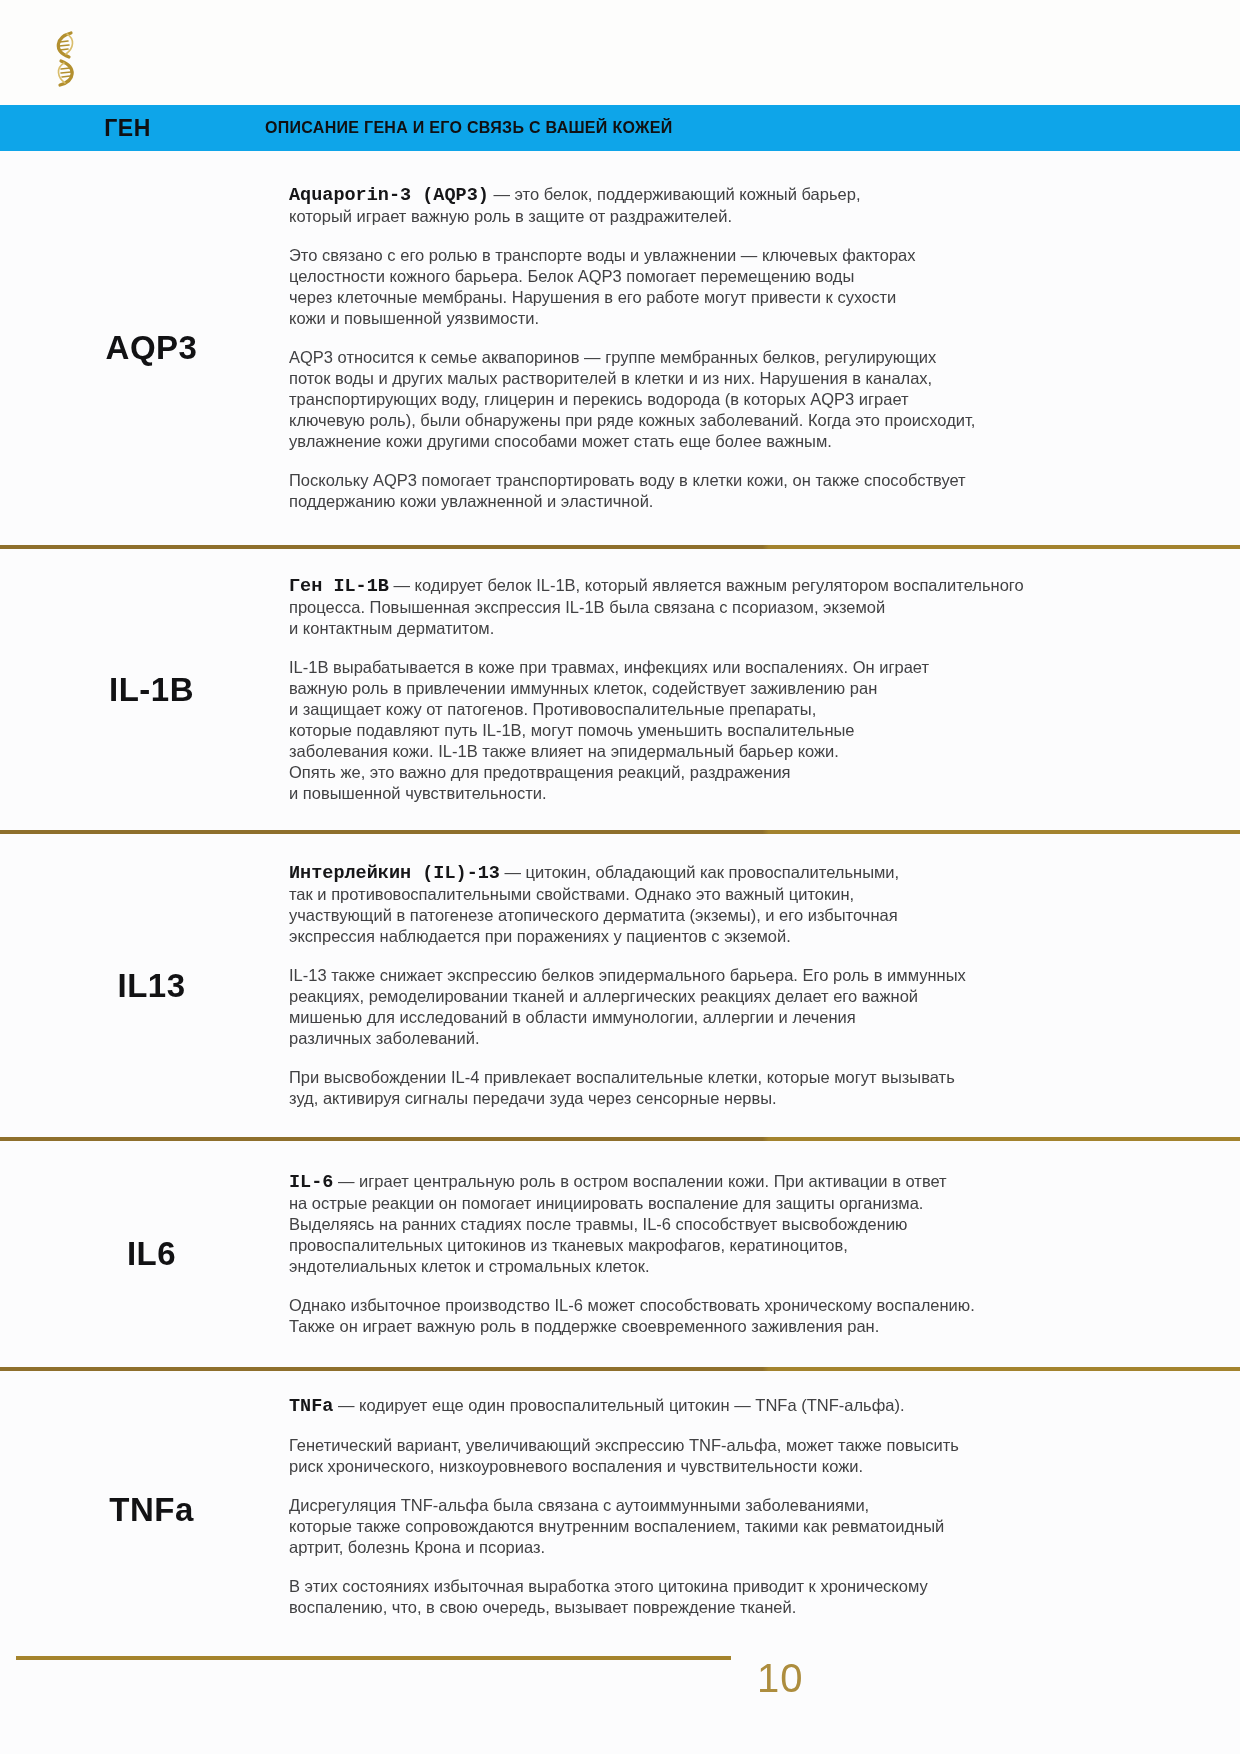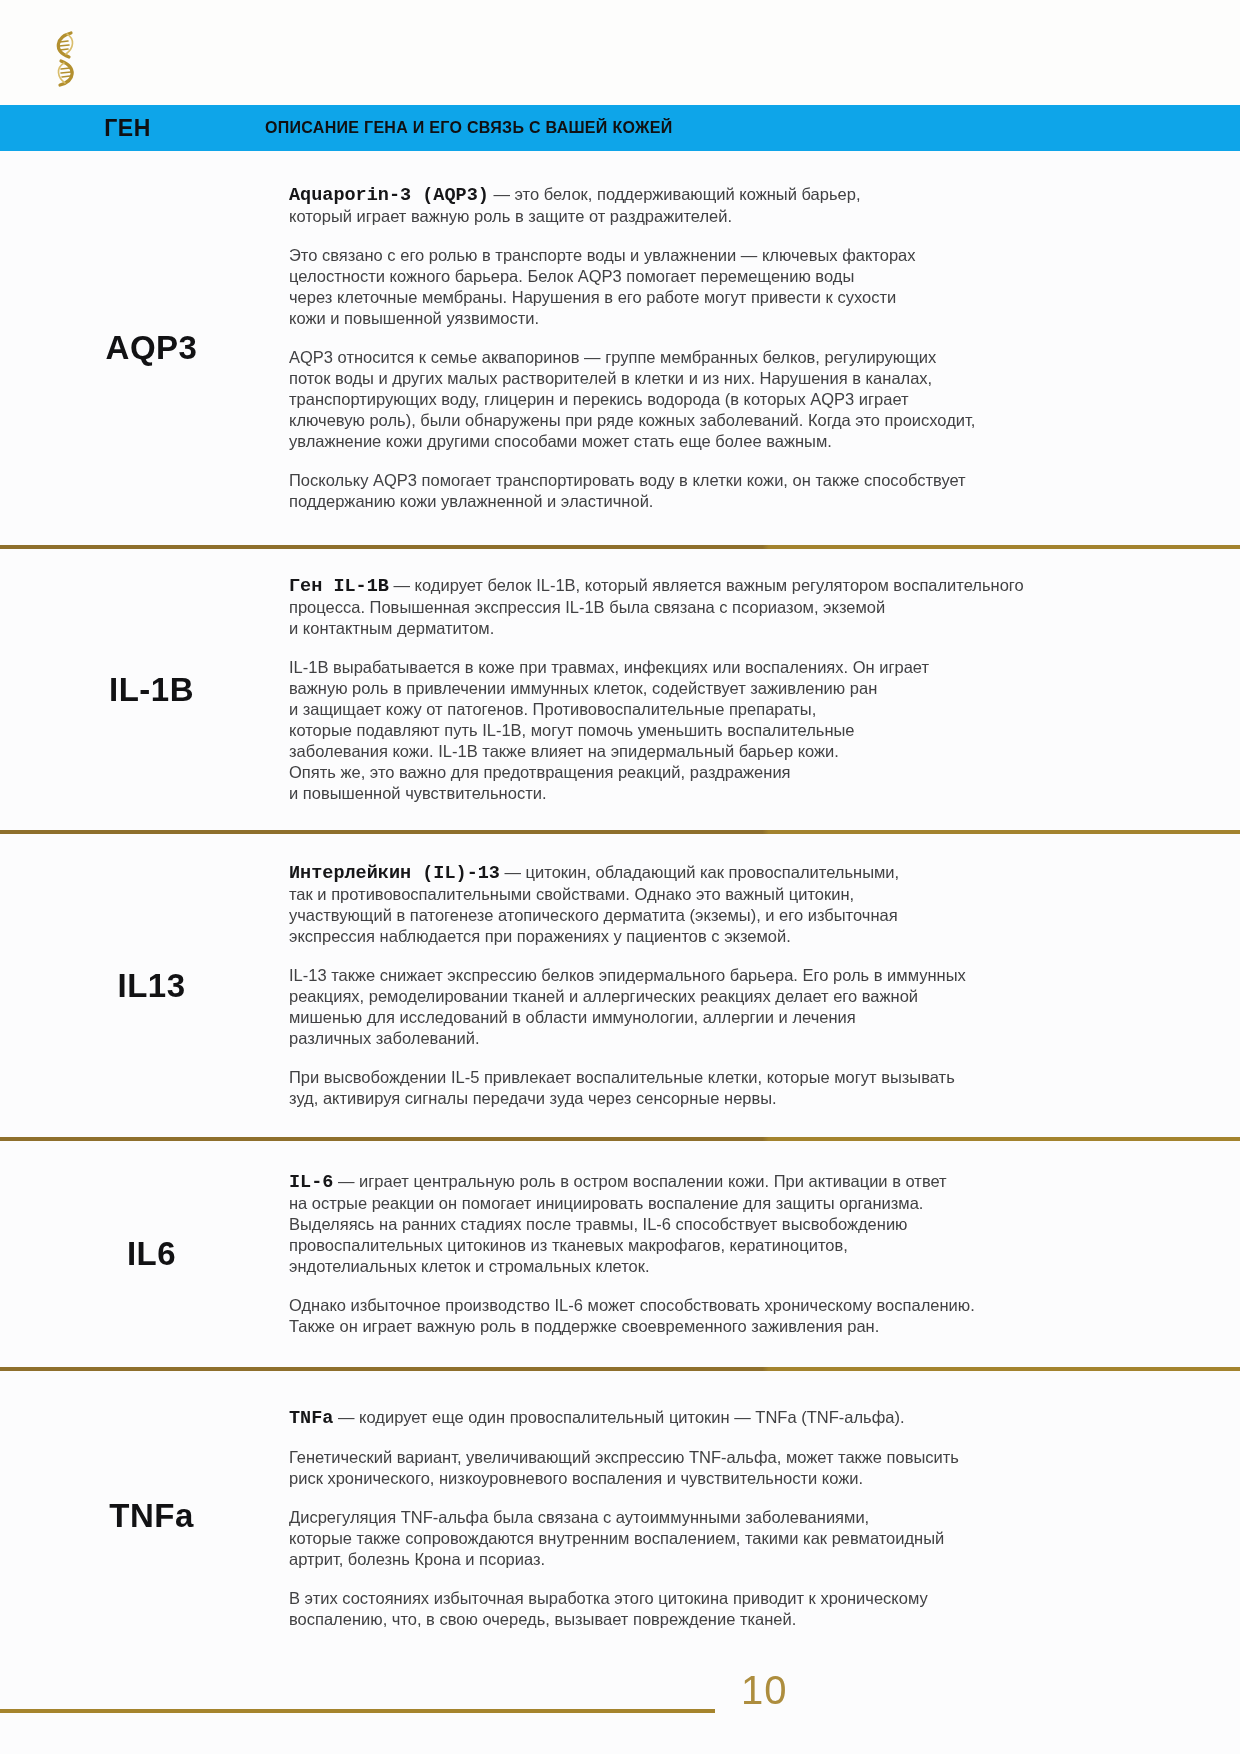--- a/index.html
+++ b/index.html
@@ -87,25 +87,26 @@
   }
   .divider{
     height:4px;
     background:linear-gradient(to right,#8e6f2c 0%,#8e6f2c 61.5%,#a3832e 62%,#a3832e 100%);
   }
   
   .pad-aqp3 .desc-cell{padding-top:33px;padding-bottom:33px;}
   .pad-il1b .desc-cell{padding-top:26px;padding-bottom:26px;}
   .pad-il13 .desc-cell{padding-top:28px;padding-bottom:28px;}
   .pad-il6  .desc-cell{padding-top:30px;padding-bottom:30px;}
-  .pad-tnfa .desc-cell{padding-top:36px;padding-bottom:30px;}
+  .pad-tnfa .desc-cell{padding-top:24px;padding-bottom:30px;}
   .footer{
     display:flex;
-    align-items:flex-end;
+    align-items:flex-start;
     margin-top:8px;
+    margin-left:16px;
   }
   .footer-rule{
     width:715px;
     flex:none;
     height:4px;
     background:#a5842d;
   }
   .page-number{
     margin-left:26px;
     font-size:40px;
@@ -185,21 +186,21 @@
     </div>
     <div class="desc-cell">
           <p class="para"><span class="lead">Интерлейкин (IL)-13</span> — цитокин, обладающий как провоспалительными,
 так и противовоспалительными свойствами. Однако это важный цитокин,
 участвующий в патогенезе атопического дерматита (экземы), и его избыточная
 экспрессия наблюдается при поражениях у пациентов с экземой.</p>
           <p class="para">IL-13 также снижает экспрессию белков эпидермального барьера. Его роль в иммунных
 реакциях, ремоделировании тканей и аллергических реакциях делает его важной
 мишенью для исследований в области иммунологии, аллергии и лечения
 различных заболеваний.</p>
-          <p class="para">При высвобождении IL-5 привлекает воспалительные клетки, которые могут вызывать
+          <p class="para">При высвобождении IL-4 привлекает воспалительные клетки, которые могут вызывать
 зуд, активируя сигналы передачи зуда через сенсорные нервы.</p>
         </div>
   </div>
 <div class="divider"></div>
   <div class="gene-row pad-il6">
     <div class="gene-cell">
       <div class="gene-name">IL6</div>
     </div>
     <div class="desc-cell">
           <p class="para"><span class="lead">IL-6</span> — играет центральную роль в остром воспалении кожи. При активации в ответ

